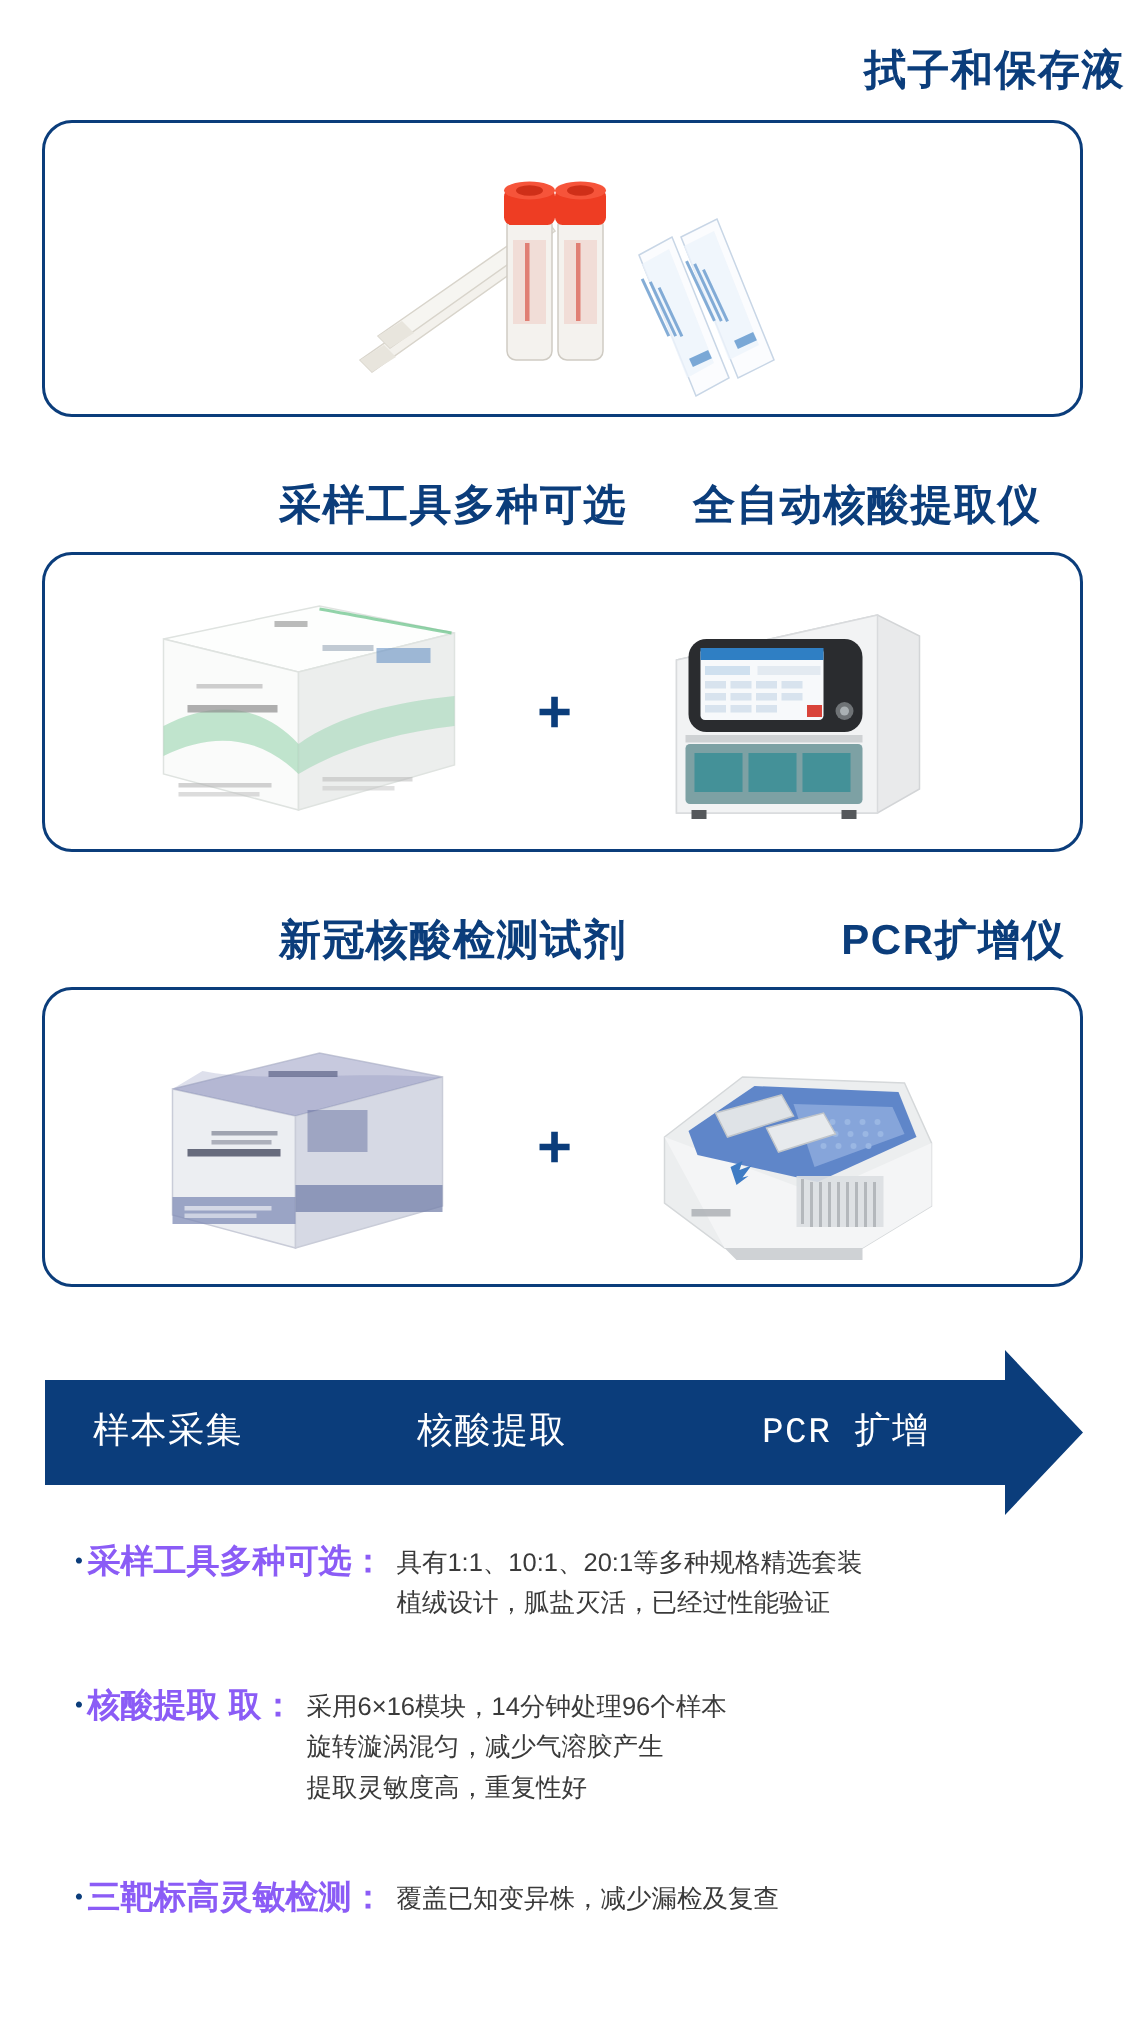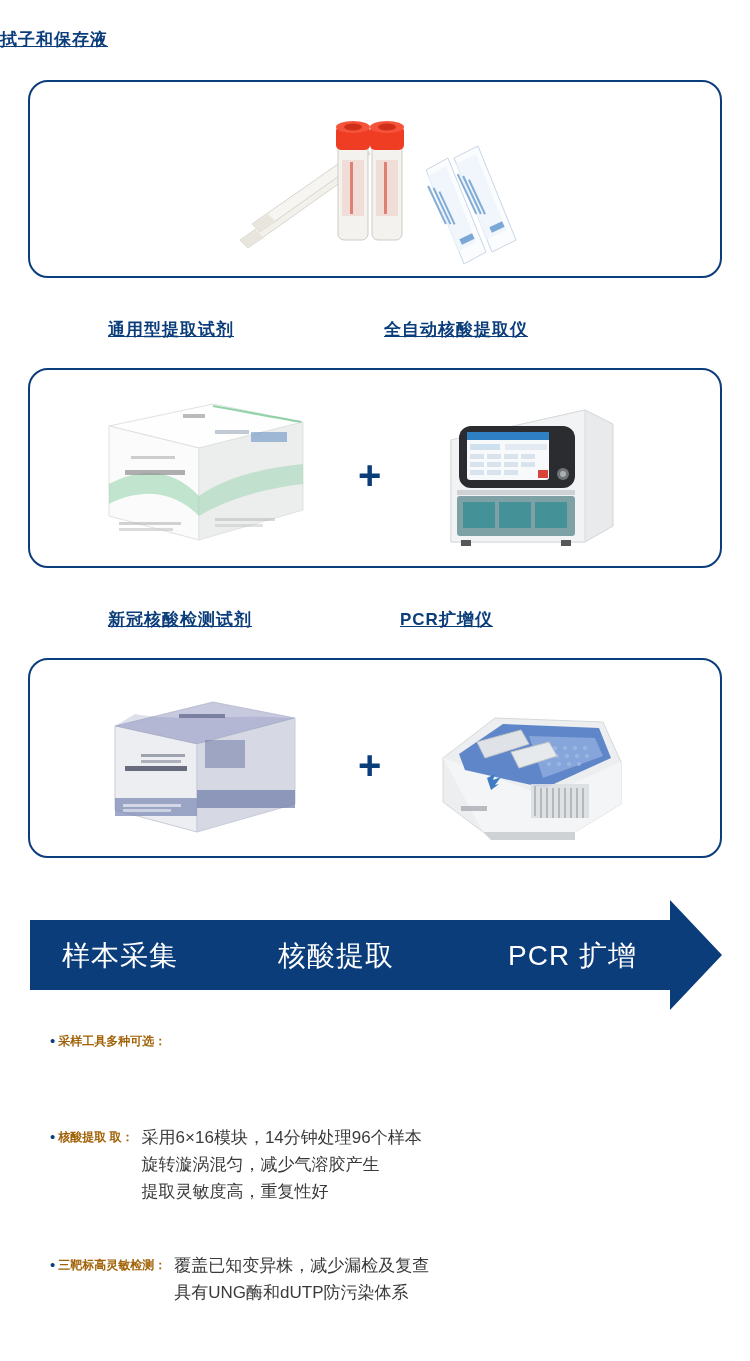--- a/index.html
+++ b/index.html
@@ -14,25 +14,24 @@
     position: relative;
     font-family: "Liberation Sans", "DejaVu Sans", sans-serif;
     overflow: hidden;
   }
 
   
   .section-title {
     position: absolute;
     color: #0b3d7b;
     font-weight: bold;
-    font-size: 17px;
+    font-size: 28px;
     letter-spacing: 1px;
     white-space: nowrap;
-    text-align: left;
-    text-decoration: underline;
+    text-align: right;
   }
   .title-main   { top: 28px;  left: 0;   width: 750px; }
   .title-r2a    { top: 318px; left: 108px; width: 310px; }
   .title-r2b    { top: 318px; left: 384px; width: 310px; }
   .title-r3a    { top: 608px; left: 108px; width: 310px; }
   .title-r3b    { top: 608px; left: 400px; width: 310px; }
 
   
   .card {
     position: absolute;
@@ -68,23 +67,24 @@
   #arrow-banner {
     position: absolute;
     left: 30px;
     top: 900px;
     width: 692px;
     height: 110px;
   }
   .arrow-label {
     position: absolute;
     color: #ffffff;
-    font-size: 28px;
+    font-size: 24px;
     white-space: nowrap;
     letter-spacing: 1px;
+    font-family: Liberation Mono, monospace;
   }
   #arrow-step-1 { left: 62px;  top: 937px; }
   #arrow-step-2 { left: 278px; top: 937px; }
   #arrow-step-3 { left: 508px; top: 937px; text-align: right; }
 
   
   .feature {
     position: absolute;
     left: 50px;
     width: 660px;
@@ -96,23 +96,23 @@
   #feature-2 { top: 1252px; }
 
   .bullet-dot {
     color: #0b3d7b;
     font-size: 15px;
     line-height: 26px;
     margin-right: 3px;
     flex: 0 0 auto;
   }
   .feature-label {
-    color: #a16207;
+    color: #8b5cf6;
     font-weight: bold;
-    font-size: 12px;
+    font-size: 22px;
     line-height: 26px;
     white-space: nowrap;
     flex: 0 0 auto;
     margin-right: 8px;
   }
   .feature-lines {
     flex: 1 1 auto;
     color: #3a3a3a;
     font-size: 17px;
     line-height: 27px;
@@ -163,21 +163,21 @@
     <polygon points="226,52 246,42 276,118 256,128" fill="#eef4fb" opacity="0.8"></polygon>
     <g fill="#6f9fd0" opacity="0.85">
       <rect x="236" y="60" width="2" height="44" transform="rotate(-25 237 82)"></rect>
       <rect x="241" y="62" width="2" height="42" transform="rotate(-25 242 83)"></rect>
       <rect x="246" y="66" width="2" height="38" transform="rotate(-25 247 85)"></rect>
     </g>
     <rect x="260" y="112" width="14" height="6" fill="#7aa8d6" transform="rotate(-25 267 115)"></rect>
   </g>
 </svg>
 
-<div class="section-title title-r2a">通用型提取试剂</div>
+<div class="section-title title-r2a">采样工具多种可选</div>
 <div class="section-title title-r2b">全自动核酸提取仪</div>
 
 <div class="card" id="card-2"></div>
 
 <div class="plus-sep" id="plus-2">+</div>
 
 <svg class="art" id="art-kit-ext" viewBox="0 0 235 160">
   <g>
     <polygon points="14,34 118,12 208,30 104,56" fill="#fdfefd" stroke="#dfe3e0" stroke-width="1"></polygon>
     <polygon points="14,34 104,56 104,148 14,124" fill="#fafbfa" stroke="#dfe3e0" stroke-width="1"></polygon>
@@ -303,32 +303,35 @@
 <svg id="arrow-banner" viewBox="0 0 692 110">
   <polygon points="0,20 640,20 640,0 692,55 640,110 640,90 0,90" fill="#0b3d7b"></polygon>
 </svg>
 <div class="arrow-label" id="arrow-step-1">样本采集</div>
 <div class="arrow-label" id="arrow-step-2">核酸提取</div>
 <div class="arrow-label" id="arrow-step-3">PCR 扩增</div>
 
 <div class="feature" id="feature-0">
   <span class="bullet-dot">•</span>
   <span class="feature-label">采样工具多种可选：</span>
+  <span class="feature-lines">
+    <div>具有1:1、10:1、20:1等多种规格精选套装</div>
+    <div>植绒设计，胍盐灭活，已经过性能验证</div>
+  </span>
 </div>
 
 <div class="feature" id="feature-1">
   <span class="bullet-dot">•</span>
   <span class="feature-label">核酸提取 取：</span>
   <span class="feature-lines">
     <div>采用6×16模块，14分钟处理96个样本</div>
     <div>旋转漩涡混匀，减少气溶胶产生</div>
     <div>提取灵敏度高，重复性好</div>
   </span>
 </div>
 
 <div class="feature" id="feature-2">
   <span class="bullet-dot">•</span>
   <span class="feature-label">三靶标高灵敏检测：</span>
   <span class="feature-lines">
     <div>覆盖已知变异株，减少漏检及复查</div>
-    <div>具有UNG酶和dUTP防污染体系</div>
   </span>
 </div>
 
 </body></html>

